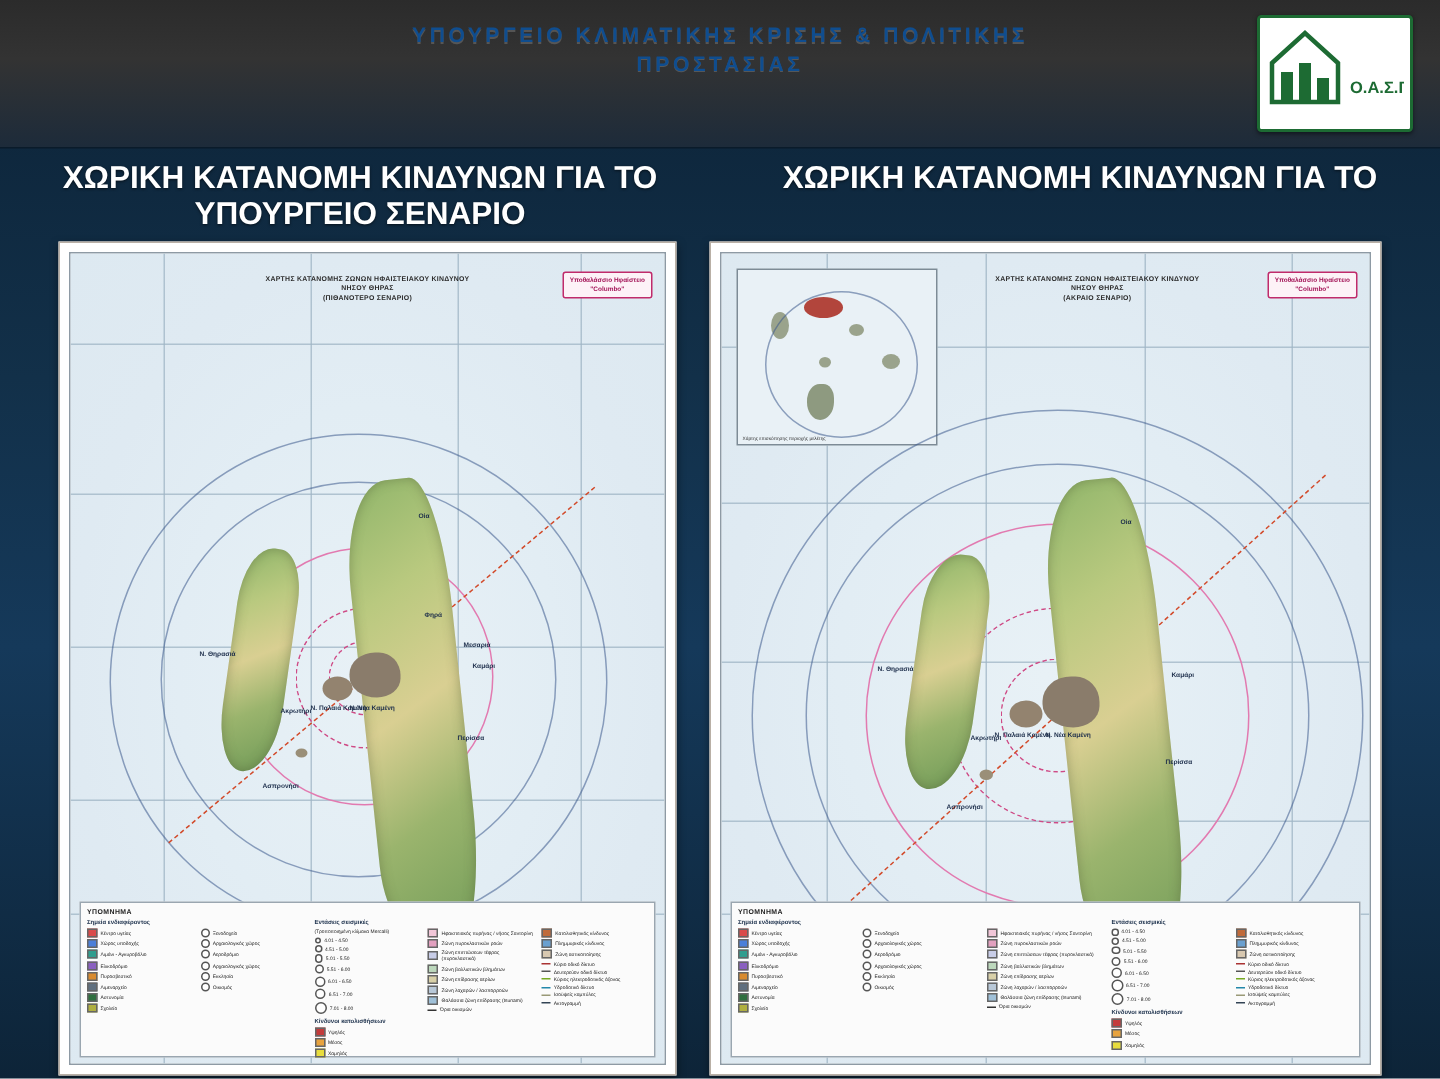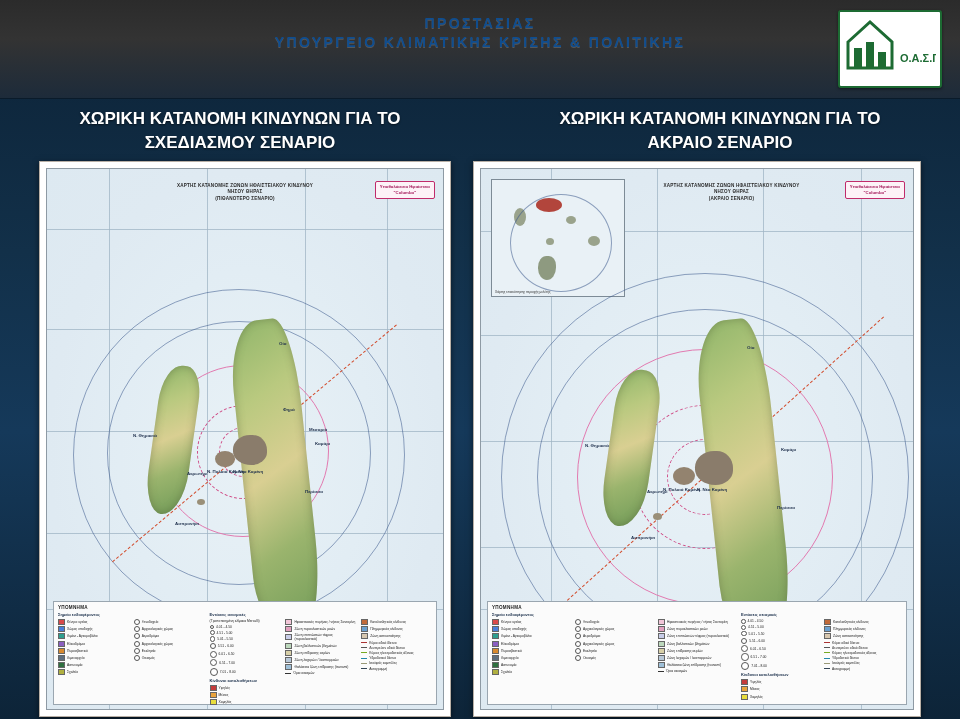--- a/index.html
+++ b/index.html
@@ -31,21 +31,21 @@
     position:absolute;right:18px;top:10px;width:100px;height:74px;
     background:#fff;border:2px solid #1d6b33;border-radius:3px;
     box-shadow:0 1px 3px rgba(0,0,0,.5);
     overflow:hidden;
   }
   .logo svg{display:block;}
   
   .panel-titles{display:flex;padding:8px 0 2px 0;}
   .panel-title{
     flex:1;text-align:center;color:#ffffff;font-weight:bold;
-    font-size:17px;line-height:24px;
+    font-size:21px;line-height:24px;
     text-shadow:0 1px 2px rgba(0,0,0,.6);
   }
   .panel-title .t2{display:block;}
   
   .maps{
     display:flex;justify-content:center;gap:22px;
     padding:4px 14px 0 14px;
     box-sizing:border-box;
   }
   .map-frame{
@@ -137,43 +137,42 @@
   .legrow span.txt{font-size:3.3px;line-height:4px;}
   .sw{width:5px;height:4px;display:inline-block;border:.4px solid #666;flex:0 0 auto;}
   .dot{width:4px;height:4px;border-radius:50%;border:.4px solid #555;background:#fff;flex:0 0 auto;}
   .ln{width:6px;height:0;border-top:1px solid #333;flex:0 0 auto;}
 </style>
 </head>
 <body>
 
 <div class="header">
   <div class="header-titles">
+    <div>ΥΠΟΥΡΓΕΙΟ  ΚΛΙΜΑΤΙΚΗΣ  ΚΡΙΣΗΣ  &amp;  ΠΟΛΙΤΙΚΗΣ</div>
     <div>ΠΡΟΣΤΑΣΙΑΣ</div>
-    <div>ΥΠΟΥΡΓΕΙΟ  ΚΛΙΜΑΤΙΚΗΣ  ΚΡΙΣΗΣ  &amp;  ΠΟΛΙΤΙΚΗΣ</div>
   </div>
   <div class="logo">
     <svg width="96" height="70" viewBox="0 0 96 70">
       <rect x="0" y="0" width="96" height="70" fill="#ffffff"></rect>
       <path d="M8 30 L30 10 L52 30 L52 56 L8 56 Z" fill="none" stroke="#1d6b33" stroke-width="3"></path>
       <path d="M14 56 L14 36 L22 36 L22 56 Z" fill="#1d6b33"></path>
       <path d="M26 56 L26 30 L34 30 L34 56 Z" fill="#1d6b33"></path>
       <path d="M38 56 L38 40 L46 40 L46 56 Z" fill="#1d6b33"></path>
       <text x="60" y="50" font-family="Liberation Sans, sans-serif" font-size="11" font-weight="bold" fill="#1d6b33">Ο.Α.Σ.Π.</text>
     </svg>
   </div>
 </div>
 
 <div class="panel-titles">
   <div class="panel-title">
     <span>ΧΩΡΙΚΗ ΚΑΤΑΝΟΜΗ ΚΙΝΔΥΝΩΝ ΓΙΑ ΤΟ</span>
-    <span class="t2">ΣΧΕΔΙΑΣΜΟΥ ΣΕΝΑΡΙΟ</span>
+    <span class="t2">ΥΠΟΥΡΓΕΙΟ ΣΕΝΑΡΙΟ</span>
   </div>
   <div class="panel-title">
     <span>ΧΩΡΙΚΗ ΚΑΤΑΝΟΜΗ ΚΙΝΔΥΝΩΝ ΓΙΑ ΤΟ</span>
-    <span class="t2">ΑΚΡΑΙΟ ΣΕΝΑΡΙΟ</span>
   </div>
 </div>
 
 <div class="maps">
 
   <div class="map-frame left">
     <div class="map-inner">
       <div class="sea"></div>
 
       <div class="grat h" style="top:60px"></div>

